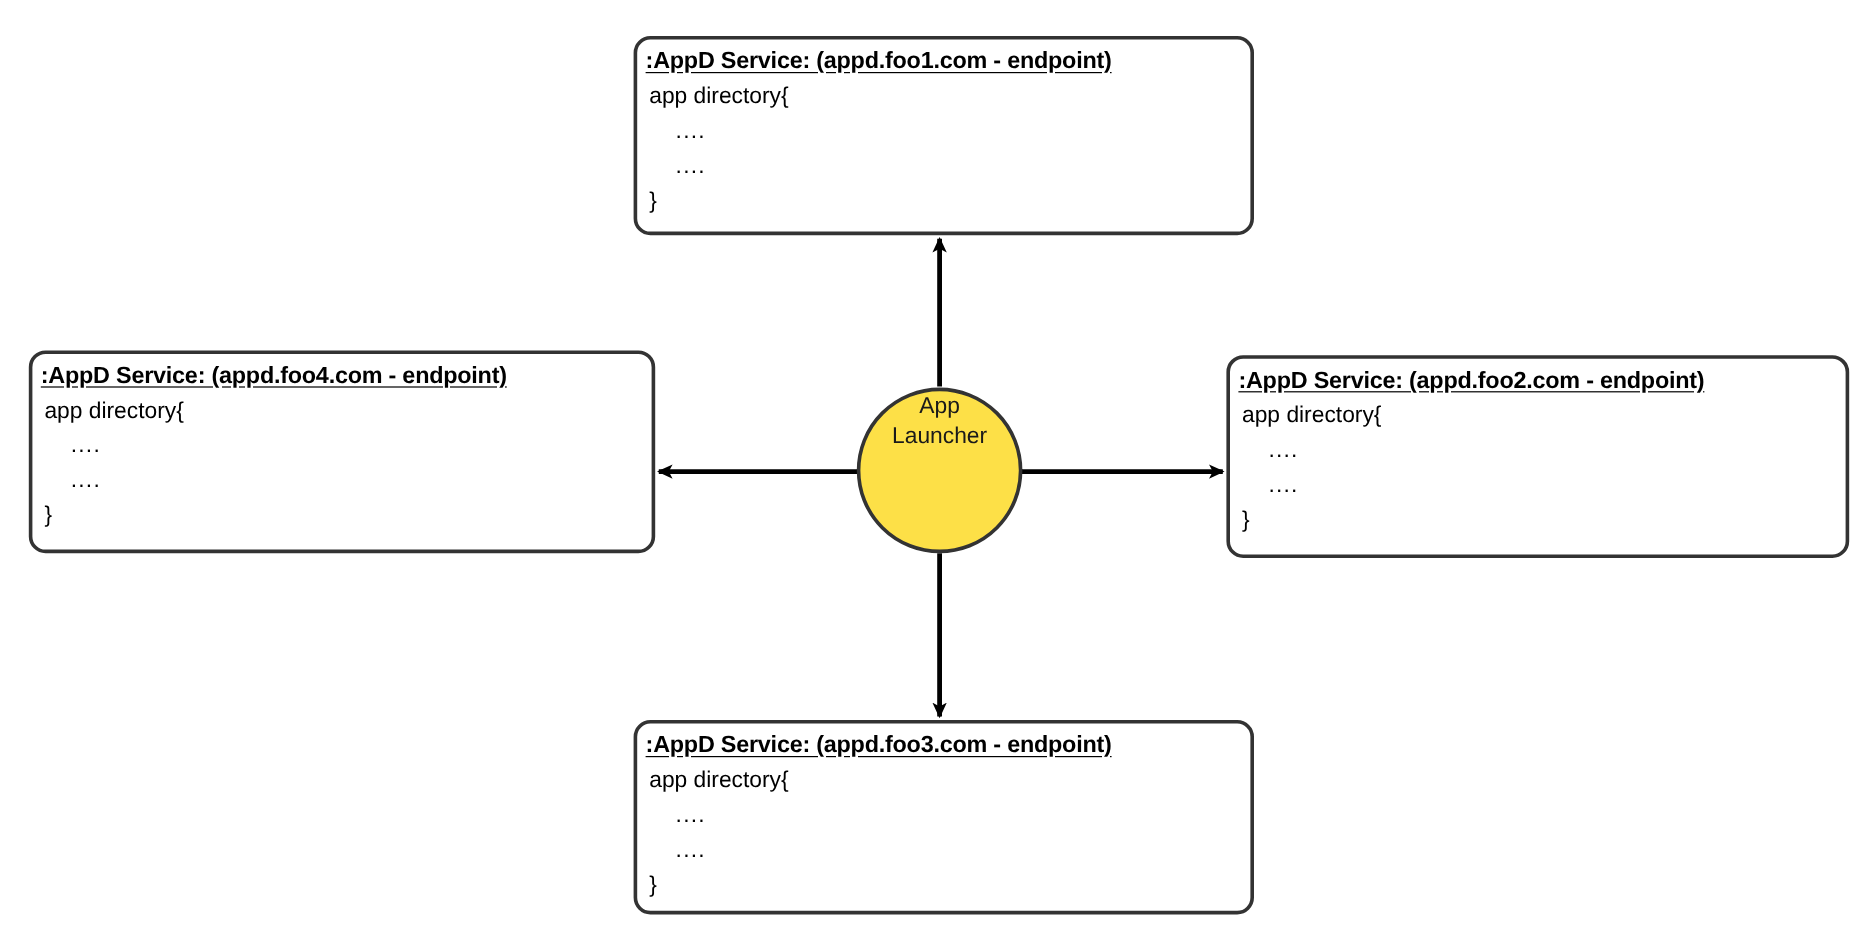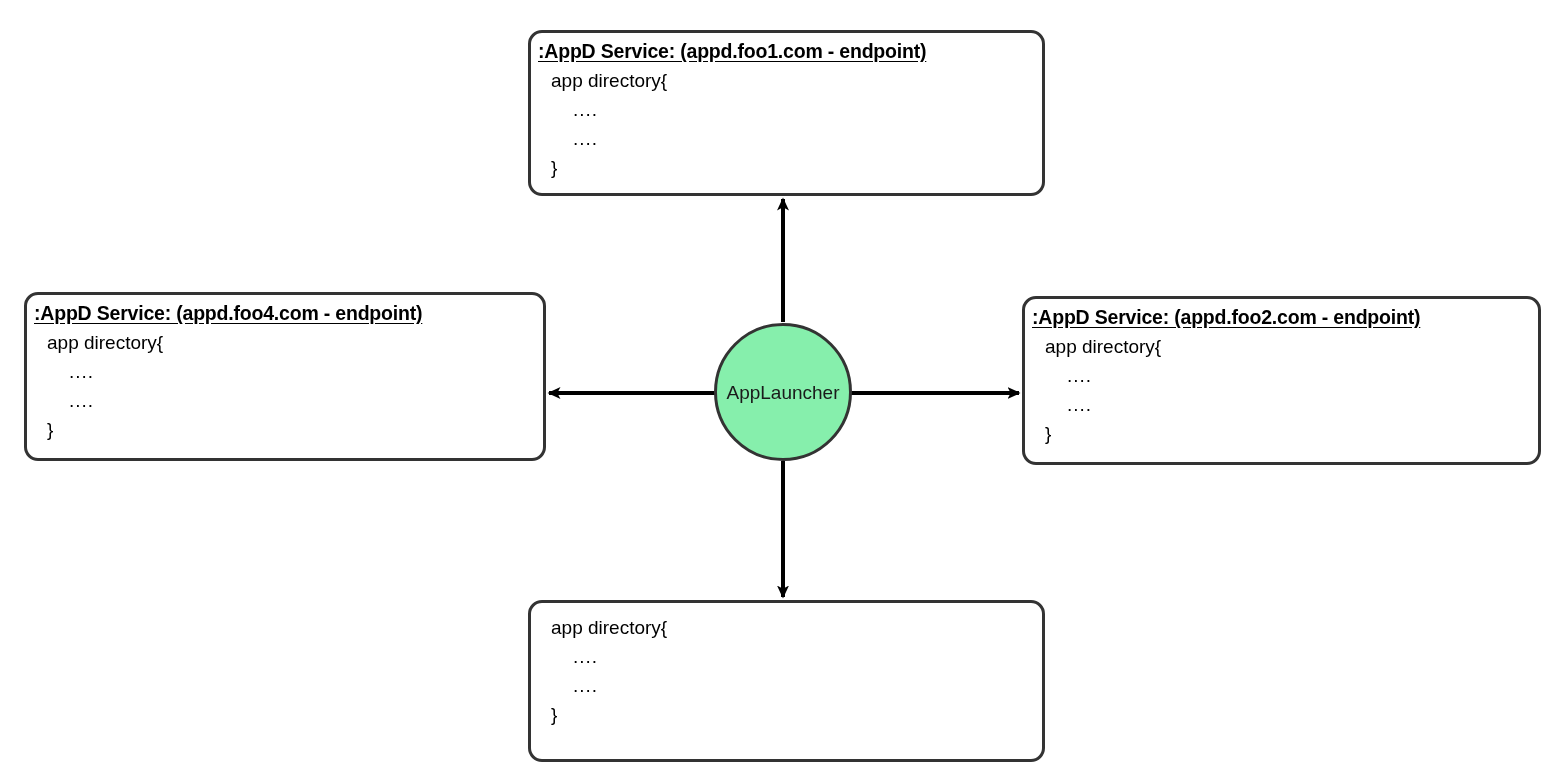--- a/index.html
+++ b/index.html
@@ -41,44 +41,43 @@
     color: #000000;
     text-decoration: underline;
     text-underline-offset: 3px;
     letter-spacing: -0.2px;
     white-space: nowrap;
     padding: 0 8px 0 7px;
     display: inline-block;
     line-height: 23px;
   }
   .box-body {
-    padding: 0 20px;
+    padding: 0 10px;
     margin-top: 3px;
   }
   .body-line {
     font-size: 19px;
     color: #000000;
     line-height: 29px;
     white-space: pre;
     font-weight: normal;
   }
   .body-line.indent {
     padding-left: 22px;
     letter-spacing: 1px;
   }
   .hub-circle {
     position: absolute;
     box-sizing: border-box;
     border: 3.5px solid #333333;
     border-radius: 50%;
-    background: #86efac;
+    background: #fde047;
     display: flex;
-    flex-direction: row;
+    flex-direction: column;
     align-items: center;
-    justify-content: center;
     z-index: 5;
   }
   .hub-label-line {
     font-size: 19px;
     color: #1a1a1a;
     line-height: 25px;
     text-align: center;
     white-space: nowrap;
   }
   
@@ -133,20 +132,21 @@
     <div class="box-title">:AppD Service: (appd.foo2.com - endpoint)</div>
     <div class="box-body">
       <div class="body-line">app directory{</div>
       <div class="body-line indent">....</div>
       <div class="body-line indent">....</div>
       <div class="body-line">}</div>
     </div>
   </div>
 
   <div class="service-box" id="box-bottom">
+    <div class="box-title">:AppD Service: (appd.foo3.com - endpoint)</div>
     <div class="box-body">
       <div class="body-line">app directory{</div>
       <div class="body-line indent">....</div>
       <div class="body-line indent">....</div>
       <div class="body-line">}</div>
     </div>
   </div>
 
   <div class="hub-circle" id="hub">
     <div class="hub-label-line">App</div>

